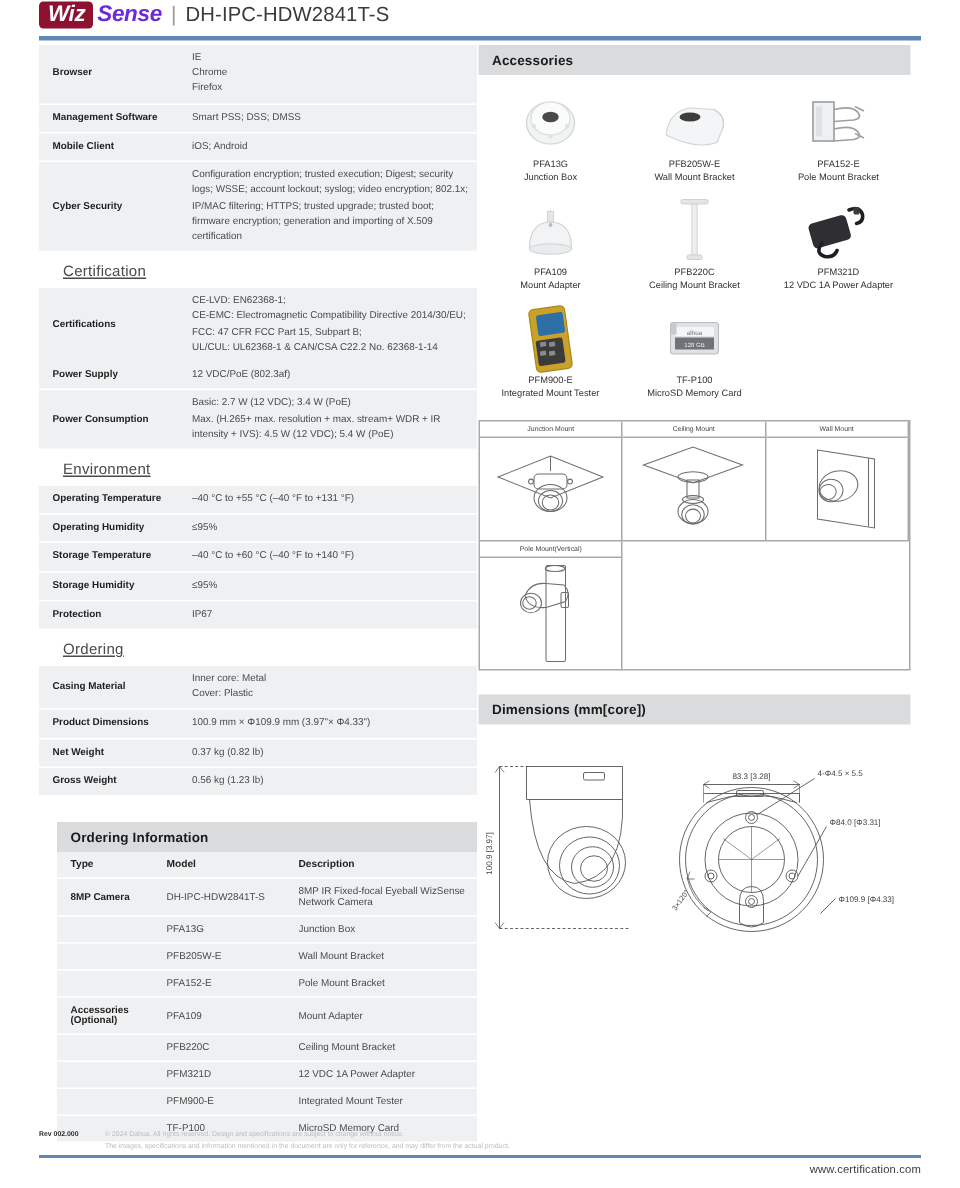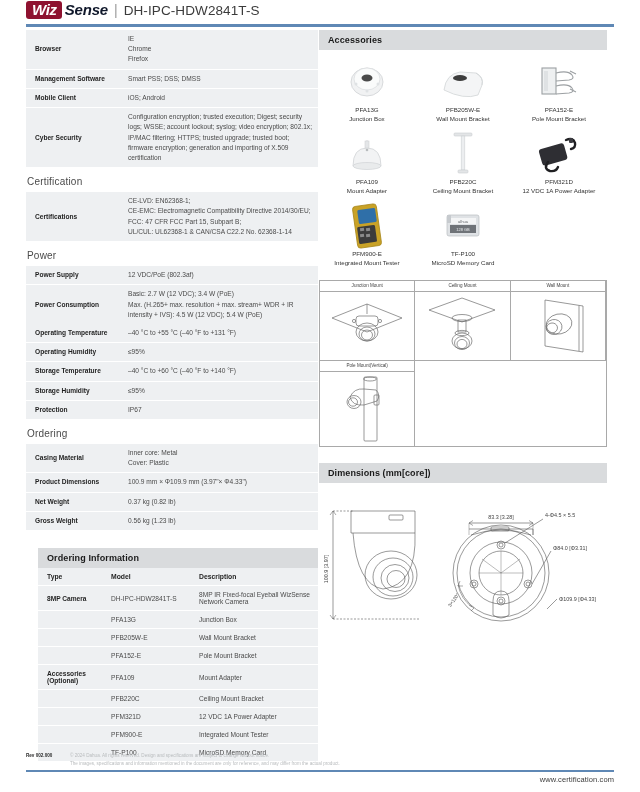--- a/index.html
+++ b/index.html
@@ -14,21 +14,21 @@
 
   
   .header { position: absolute; left: 0; top: 0; width: 632px; height: 28px; text-decoration: underline; }
   .logo-wrap { position: absolute; left: 26px; top: 1px; display: flex; align-items: baseline; }
   .wiz-badge {
     background: #8e1230; color: #ffffff; font-style: italic; font-weight: bold;
     font-size: 15px; padding: 1px 5px 2px 6px; border-radius: 3px;
     letter-spacing: -0.3px; line-height: 15px;
   }
   .sense-txt {
-    color: #0f172a; font-style: italic; font-weight: bold; font-size: 15px;
+    color: #6d28d9; font-style: italic; font-weight: bold; font-size: 15px;
     margin-left: 3px; letter-spacing: -0.2px;
   }
   .divider-bar { color: #9b9b9b; font-size: 14px; margin: 0 6px; font-weight: 300; }
   .model-txt { color: #3b3b3b; font-size: 13.5px; letter-spacing: 0.1px; }
   .header-rule {
     position: absolute; left: 26px; top: 24px; width: 588px; height: 2.5px;
     background: #5f88b5;
   }
 
   
@@ -47,21 +47,21 @@
     color: #3a3a3a;
   }
   table.spec td.k {
     width: 96px; font-weight: bold; color: #1f1f1f; padding-left: 9px;
   }
   table.spec td.v { color: #4a4a4a; }
   table.spec tr:last-child td { border-bottom: none; }
 
   .sec-title {
     font-size: 10px; color: #4a4a4a; font-weight: normal;
-    margin: 9px 0 5px 1px; letter-spacing: 0.2px;
+    margin: 9px 0 5px 16px; letter-spacing: 0.2px; text-decoration: underline;
   }
 
   
   .order-block { margin-top: 18px; margin-left: 12px; }
   .bar-head {
     background: #d9dbdd; font-size: 9px; font-weight: bold; color: #1a1a1a;
     padding: 5px 9px; letter-spacing: 0.1px;
   }
   table.order { width: 100%; border-collapse: collapse; table-layout: fixed; }
   table.order td, table.order th {
@@ -160,34 +160,34 @@
           <tbody>
             <tr>
               <td class="k">Certifications</td>
               <td class="v" style="white-space: pre-line;">CE-LVD: EN62368-1;
 CE-EMC: Electromagnetic Compatibility Directive 2014/30/EU;
 FCC: 47 CFR FCC Part 15, Subpart B;
 UL/CUL: UL62368-1 &amp; CAN/CSA C22.2 No. 62368-1-14</td>
             </tr>
           </tbody>
         </table>
-        <div class="sec-title">Power</div>
         <table class="spec">
           <tbody>
             <tr>
               <td class="k">Power Supply</td>
               <td class="v" style="white-space: pre-line;">12 VDC/PoE (802.3af)</td>
             </tr>
             <tr>
               <td class="k">Power Consumption</td>
               <td class="v" style="white-space: pre-line;">Basic: 2.7 W (12 VDC); 3.4 W (PoE)
 Max. (H.265+ max. resolution + max. stream+ WDR + IR intensity + IVS): 4.5 W (12 VDC); 5.4 W (PoE)</td>
             </tr>
           </tbody>
         </table>
+        <div class="sec-title">Environment</div>
         <table class="spec">
           <tbody>
             <tr>
               <td class="k">Operating Temperature</td>
               <td class="v" style="white-space: pre-line;">–40 °C to +55 °C (–40 °F to +131 °F)</td>
             </tr>
             <tr>
               <td class="k">Operating Humidity</td>
               <td class="v" style="white-space: pre-line;">≤95%</td>
             </tr>

